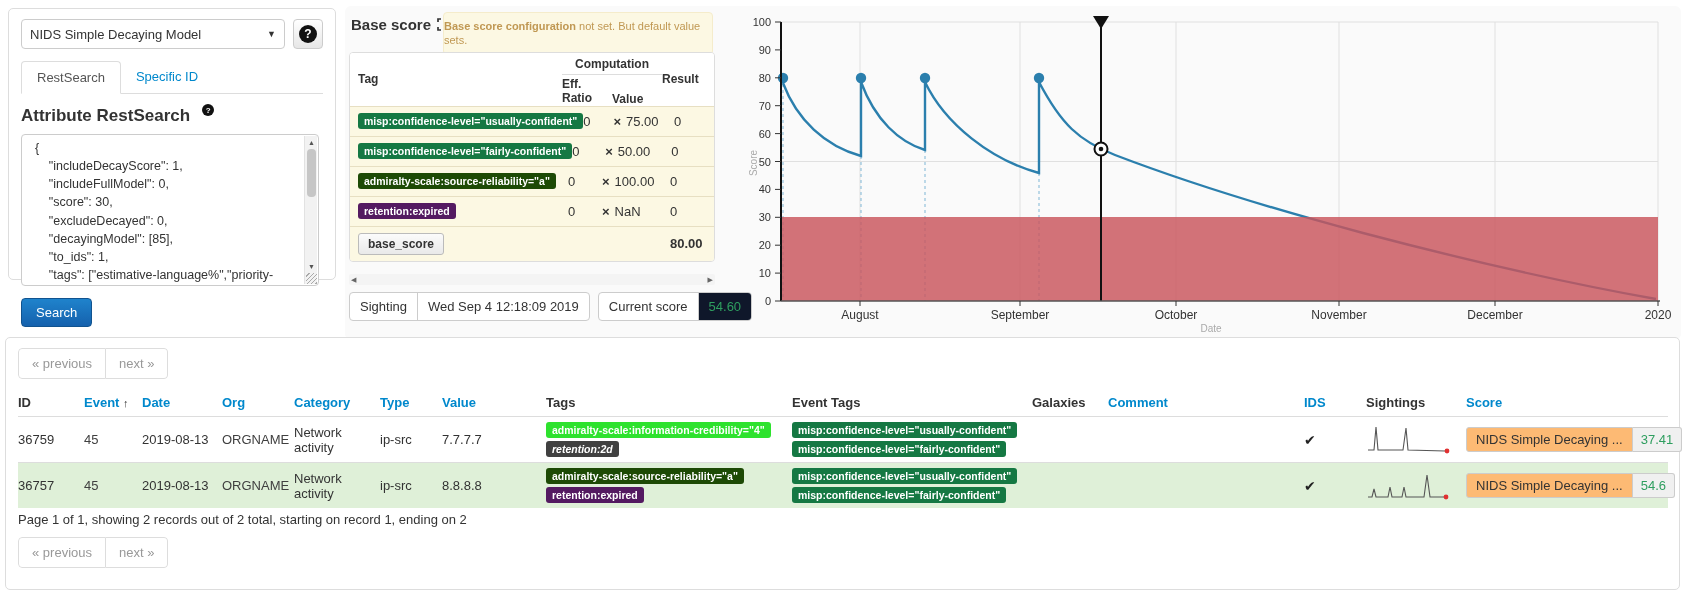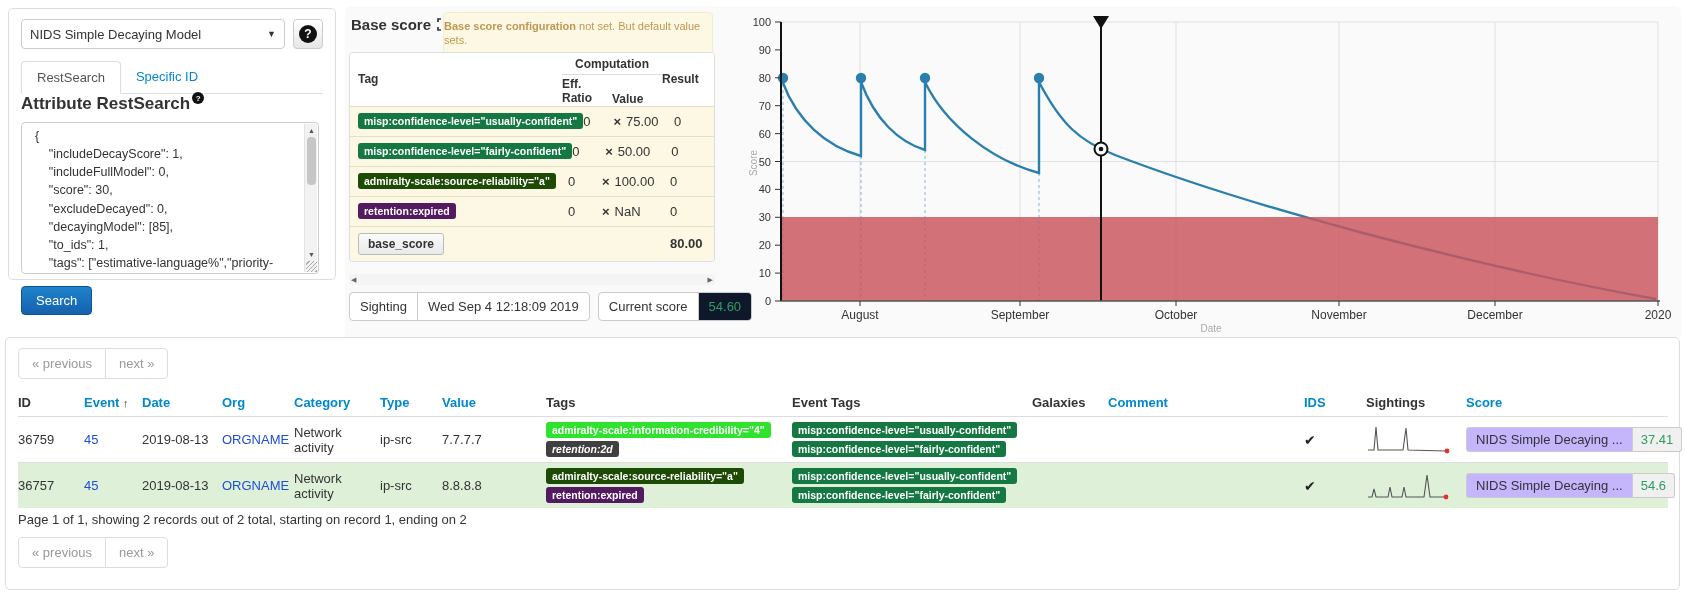--- a/index.html
+++ b/index.html
@@ -10,21 +10,21 @@
   .left-card { position:absolute; left:8px; top:8px; width:328px; height:272px; background:#fff; border:1px solid #ddd; border-radius:5px; padding:10px 12px; }
   .select-row { display:flex; gap:8px; align-items:center; }
   .model-select { flex:1; height:30px; border:1px solid #ccc; border-radius:4px; background:#fff; display:flex; align-items:center; justify-content:space-between; padding:0 8px; cursor:pointer; }
   .model-select .caret { color:#333; font-size:9px; }
   .help-btn { width:30px; height:30px; border:1px solid #ccc; border-radius:4px; background:linear-gradient(#fff,#e6e6e6); display:flex; align-items:center; justify-content:center; cursor:pointer; }
   .qcircle { width:18px; height:18px; border-radius:50%; background:#111; color:#fff; font-weight:bold; font-size:12px; display:flex; align-items:center; justify-content:center; }
   .tabs { margin-top:12px; border-bottom:1px solid #ddd; display:flex; }
   .tab { padding:8px 15px; font-size:13px; }
   .tab.active { border:1px solid #ddd; border-bottom:1px solid #fff; margin-bottom:-1px; border-radius:4px 4px 0 0; color:#555; background:#fff; }
   .tab.link { color:#0088cc; cursor:pointer; }
-  .rs-heading { margin-top:0; font-size:17px; font-weight:bold; display:flex; align-items:flex-start; gap:2px; }
+  .rs-heading { margin-top:12px; font-size:17px; font-weight:bold; display:flex; align-items:flex-start; gap:12px; }
   .qsup { width:12px; height:12px; border-radius:50%; background:#111; color:#fff; font-weight:bold; font-size:8px; display:inline-flex; align-items:center; justify-content:center; margin-top:-2px; }
   .query-box { margin-top:8px; width:298px; height:152px; border:1px solid #ccc; border-radius:4px; background:#fff; position:relative; overflow:hidden; }
   .query-text { position:absolute; left:6px; top:4px; right:16px; bottom:2px; white-space:pre-wrap; font-size:12.5px; line-height:1.45; color:#333; overflow:hidden; }
   .fake-vscroll { position:absolute; right:1px; top:1px; bottom:1px; width:13px; background:#f2f2f2; border-left:1px solid #e2e2e2; }
   .fake-vscroll .arr { width:13px; height:12px; color:#555; font-size:7px; display:flex; align-items:center; justify-content:center; }
   .fake-vscroll .arr.down { position:absolute; bottom:12px; }
   .fake-vscroll .thumb { position:absolute; top:13px; left:2px; width:9px; height:48px; background:#c6c6c6; border-radius:4px; }
   .resize-corner { position:absolute; right:1px; bottom:1px; width:11px; height:11px; background:repeating-linear-gradient(135deg, transparent 0 2px, #aaa 2px 3px); }
   .search-btn { margin-top:12px; background:linear-gradient(#1f83cc,#1561ad); border:1px solid #11538f; color:#fff; font-size:13px; padding:6px 14px; border-radius:4px; cursor:pointer; }
 
@@ -77,25 +77,25 @@
   .res-table { margin-top:8px; width:1650px; }
   .res-grid { display:grid; grid-template-columns:66px 58px 80px 72px 86px 62px 104px 246px 240px 76px 196px 62px 100px 202px; align-items:center; }
   .res-head { font-weight:bold; font-size:13px; padding:8px 0 6px 0; }
   .res-head > div { padding-right:6px; }
   .hlink { color:#0088cc; cursor:pointer; }
   .hdark { color:#333; }
   .sortarrow { color:#333; font-size:11px; }
   .res-row { border-top:1px solid #ddd; min-height:44px; align-items:center; font-size:13px; }
   .res-row > div { padding:5px 6px 5px 0; }
   .res-row.success { background:#dff0d8; }
-  .cell-link { color:#1d4ed8; cursor:pointer; }
+  .cell-link { color:#404040; cursor:pointer; }
   .tagstack { display:flex; flex-direction:column; align-items:flex-start; gap:3px; }
   .idscheck { font-size:14px; color:#222; padding-left:10px; }
   .scorebtns { display:inline-flex; }
-  .scorebtns .name { background:#c4b5fd; border:1px solid #ccc; border-radius:3px 0 0 3px; padding:4px 9px; white-space:nowrap; font-size:13px; color:#333; }
+  .scorebtns .name { background:#fdba74; border:1px solid #ccc; border-radius:3px 0 0 3px; padding:4px 9px; white-space:nowrap; font-size:13px; color:#333; }
   .scorebtns .val { background:#f0f0f0; border:1px solid #ccc; border-left:none; border-radius:0 3px 3px 0; padding:4px 8px; font-size:13px; }
   .spark { display:block; }
   .res-footer { margin-top:4px; font-size:13px; color:#333; }
   .pager.bottom { margin-top:10px; }
 </style>
 </head>
 <body>
 
 <div class="left-card">
   <div class="select-row">

